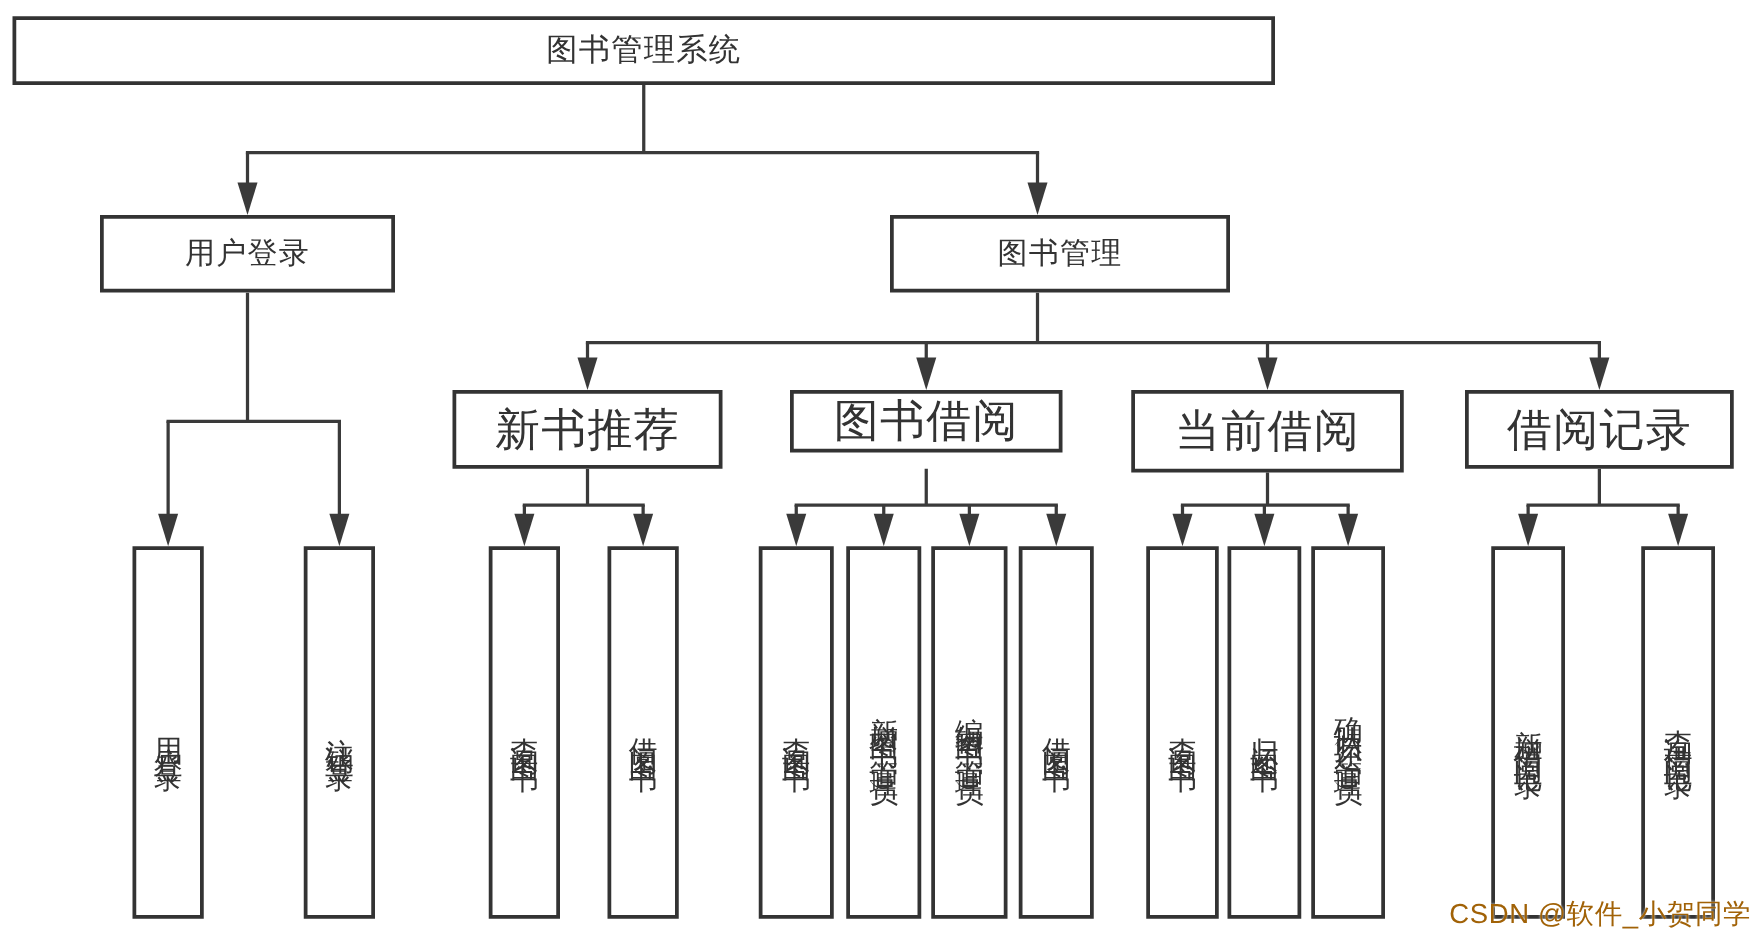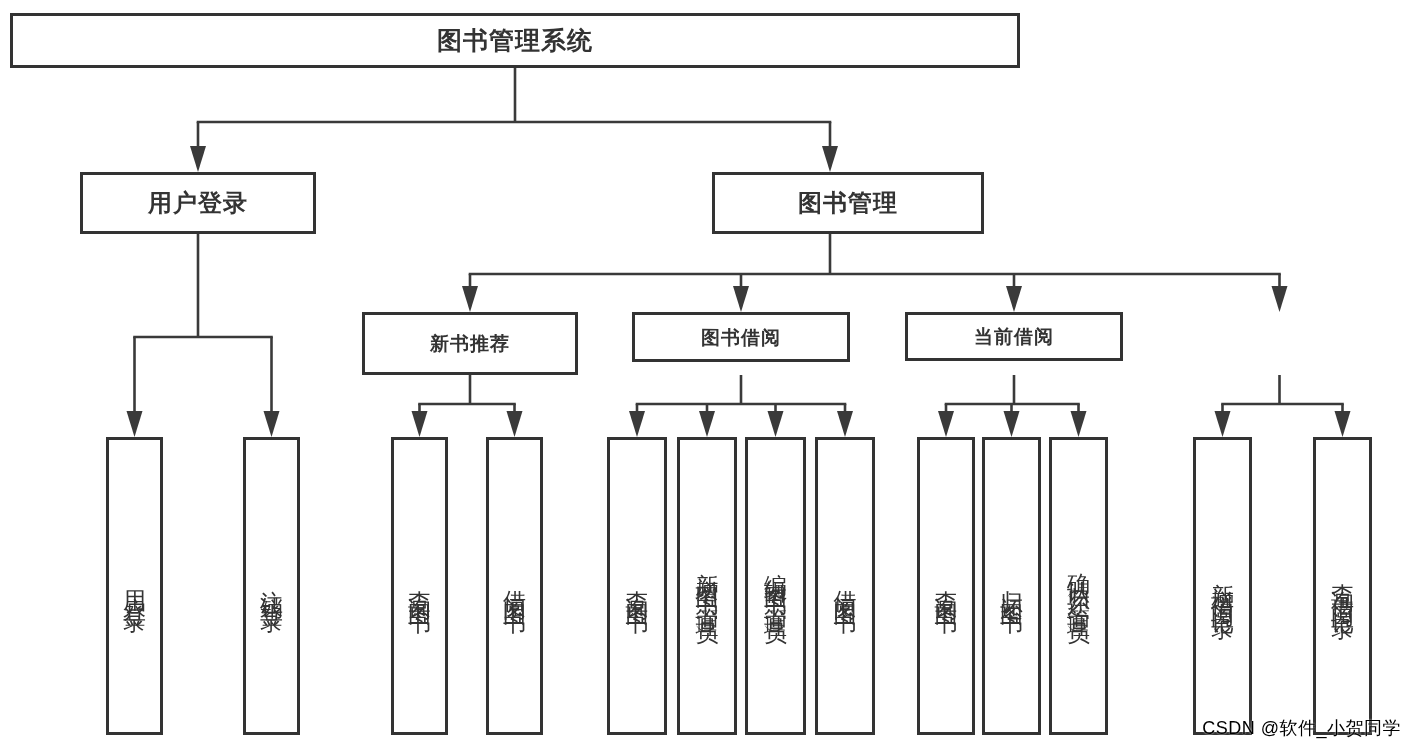--- a/index.html
+++ b/index.html
@@ -3,27 +3,27 @@
 <meta charset="utf-8">
 <style>
   html,body{margin:0;padding:0;background:#ffffff;}
   body{font-family:"Liberation Sans","DejaVu Sans",sans-serif;color:#333333;}
   .canvas{position:relative;width:1405px;height:747px;background:#ffffff;overflow:hidden;}
   .connector-layer{position:absolute;left:0;top:0;width:1405px;height:747px;z-index:1;pointer-events:none;}
   .hbox{position:absolute;box-sizing:border-box;border:3px solid #333333;background:#ffffff;
         display:flex;align-items:center;justify-content:center;z-index:2;}
   .vbox{position:absolute;box-sizing:border-box;border:3px solid #333333;background:#ffffff;
         display:flex;align-items:center;justify-content:center;z-index:2;top:437px;height:298px;}
-  .hbox .lbl{white-space:nowrap;line-height:1;font-weight:bold;}
+  .hbox .lbl{white-space:nowrap;line-height:1;}
   .fs-root{font-size:25px;letter-spacing:1px;}
   .fs-l2{font-size:24px;letter-spacing:1px;}
-  .fs-l3{font-size:19px;letter-spacing:1px;}
+  .fs-l3{font-size:36px;letter-spacing:1px;}
   .vbox .lbl{writing-mode:vertical-rl;text-orientation:mixed;font-size:23px;letter-spacing:7px;
              line-height:1;white-space:nowrap;}
-  .watermark{position:absolute;top:716px;right:4px;z-index:5;font-size:18px;color:#000000;
+  .watermark{position:absolute;top:716px;right:4px;z-index:5;font-size:22px;color:#a16207;
              letter-spacing:0.5px;white-space:nowrap;text-shadow:0 0 2px #ffffff;}
 </style>
 </head>
 <body>
 
 <div class="canvas">
 
   <svg class="connector-layer" width="1405" height="747" viewBox="0 0 1405 747">
       <line x1="515" y1="68" x2="515" y2="122" stroke="#3a3a3a" stroke-width="2.6"></line>
       <line x1="198" y1="234" x2="198" y2="337" stroke="#3a3a3a" stroke-width="2.6"></line>
@@ -89,22 +89,25 @@
   <div class="hbox" style="left:712px;top:172px;width:272px;height:62px">
     <span class="lbl fs-l2">图书管理</span>
   </div>
 
   <div class="hbox" style="left:362px;top:312px;width:216px;height:63px">
     <span class="lbl fs-l3">新书推荐</span>
   </div>
   <div class="hbox" style="left:632px;top:312px;width:218px;height:50px">
     <span class="lbl fs-l3">图书借阅</span>
   </div>
-  <div class="hbox" style="left:905px;top:312px;width:218px;height:49px">
+  <div class="hbox" style="left:905px;top:312px;width:218px;height:66px">
     <span class="lbl fs-l3">当前借阅</span>
+  </div>
+  <div class="hbox" style="left:1172px;top:312px;width:215px;height:63px">
+    <span class="lbl fs-l3">借阅记录</span>
   </div>
 
   <div class="vbox" style="left:106px;width:57px">
     <span class="lbl">用户登录</span>
   </div>
   <div class="vbox" style="left:243px;width:57px">
     <span class="lbl">注销登录</span>
   </div>
 
   <div class="vbox" style="left:391px;width:57px">

